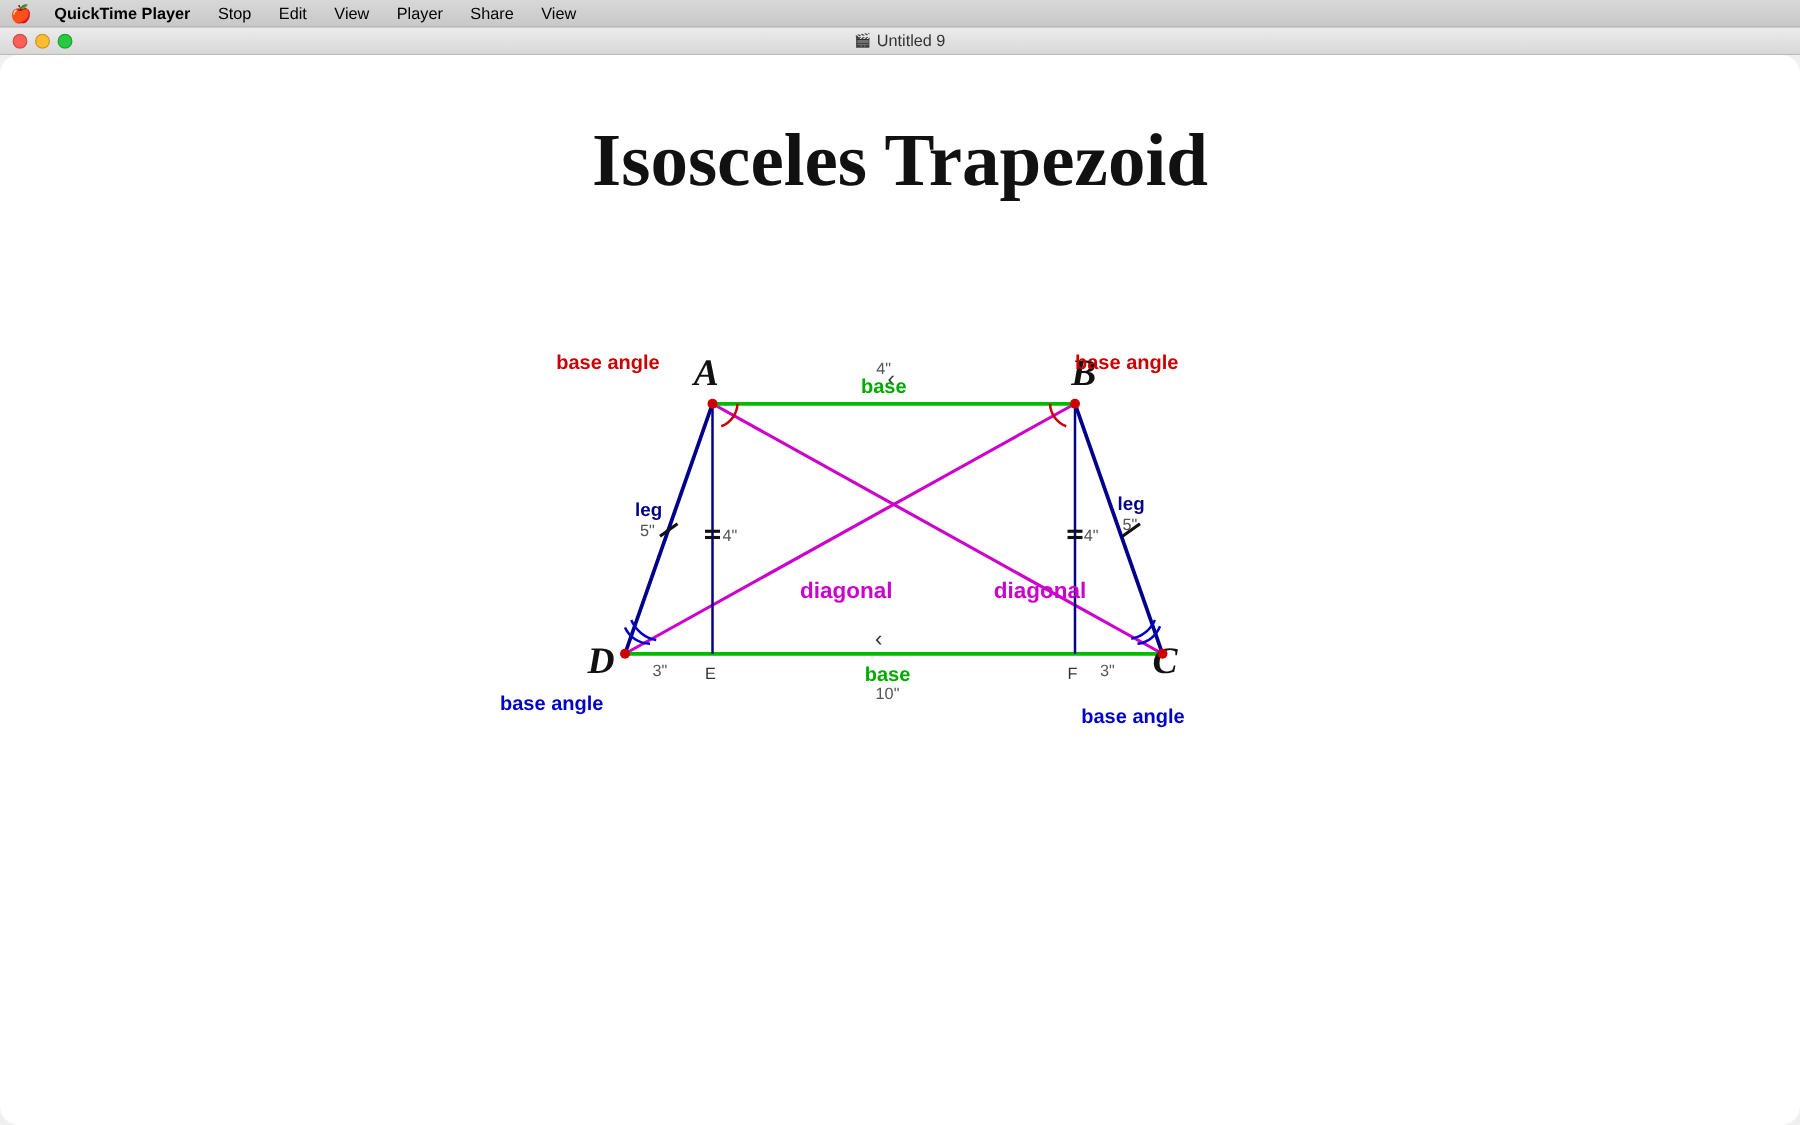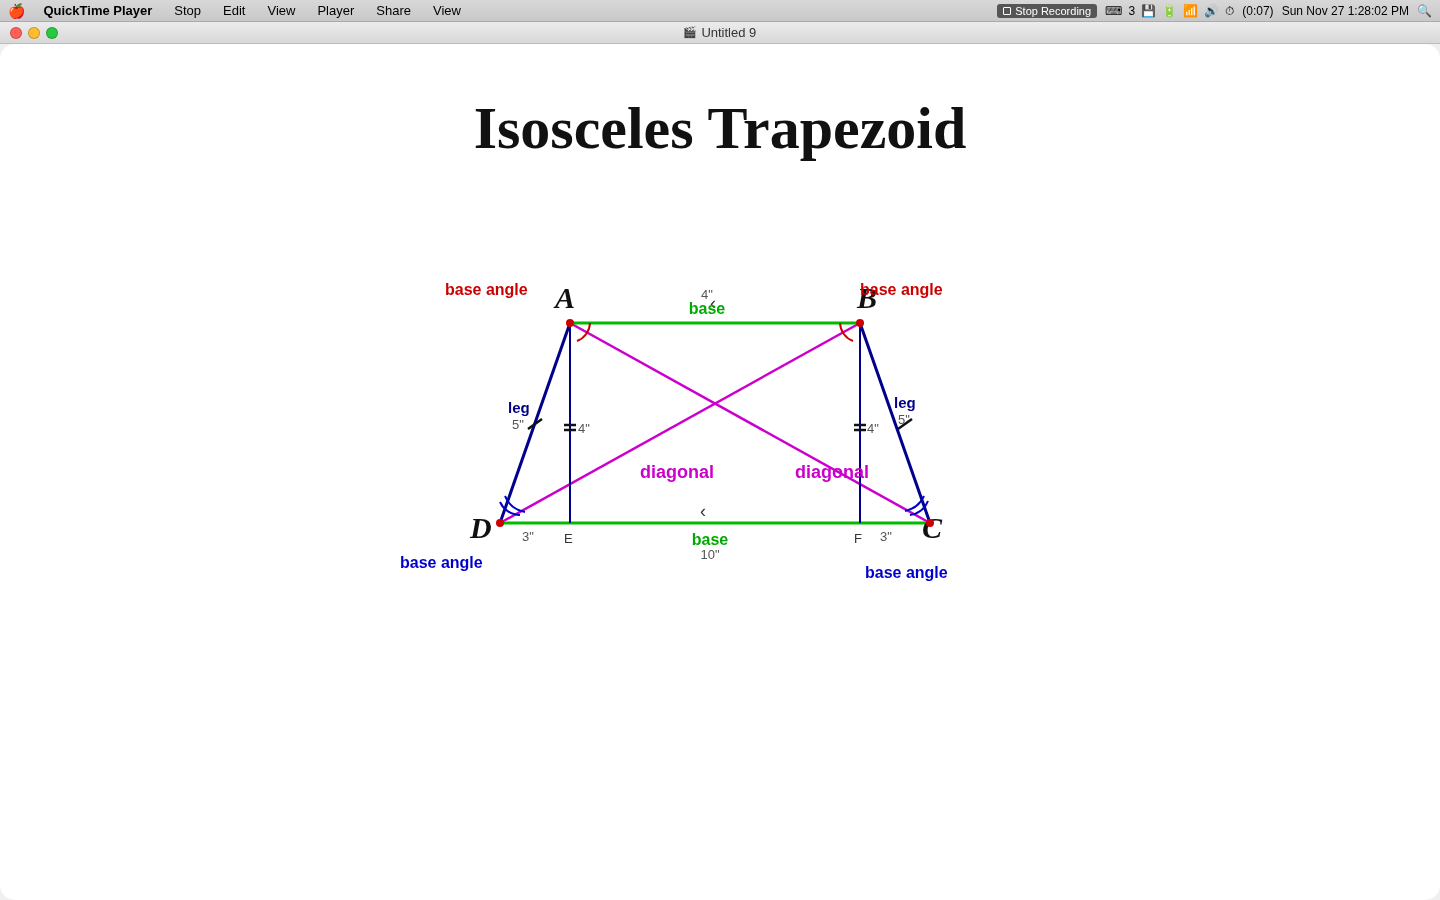--- a/index.html
+++ b/index.html
@@ -142,38 +142,20 @@
   <div class="menubar-left">
     <span class="apple-icon">🍎</span>
     <span class="menu-item bold">QuickTime Player</span>
     <span class="menu-item">Stop</span>
     <span class="menu-item">Edit</span>
     <span class="menu-item">View</span>
     <span class="menu-item">Player</span>
     <span class="menu-item">Share</span>
     <span class="menu-item">View</span>
   </div>
-  <div class="menubar-right">
-    <span style="background:#555;color:white;padding:1px 6px;border-radius:3px;font-size:11px;display:flex;align-items:center;gap:4px;">
-      <span style="display:inline-block;width:8px;height:8px;background:#555;border:1.5px solid white;border-radius:1px;"></span>
-      <span>Stop Recording</span>
-    </span>
-    <span style="display:flex;gap:6px;align-items:center;">
-      <span>⌨</span>
-        <span>3</span>
-        <span>💾</span>
-        <span>🔋</span>
-        <span>📶</span>
-        <span>🔊</span>
-        <span>⏱</span>
-    </span>
-    <span>(0:07)</span>
-    <span>Sun Nov 27  1:28:02 PM</span>
-    <span>🔍</span>
-  </div>
 </div>
 
 <div class="titlebar">
   <div class="titlebar-buttons">
     <div class="titlebar-btn close"></div>
     <div class="titlebar-btn minimize"></div>
     <div class="titlebar-btn maximize"></div>
   </div>
   <div class="titlebar-title">
     <span class="titlebar-icon">🎬</span>

